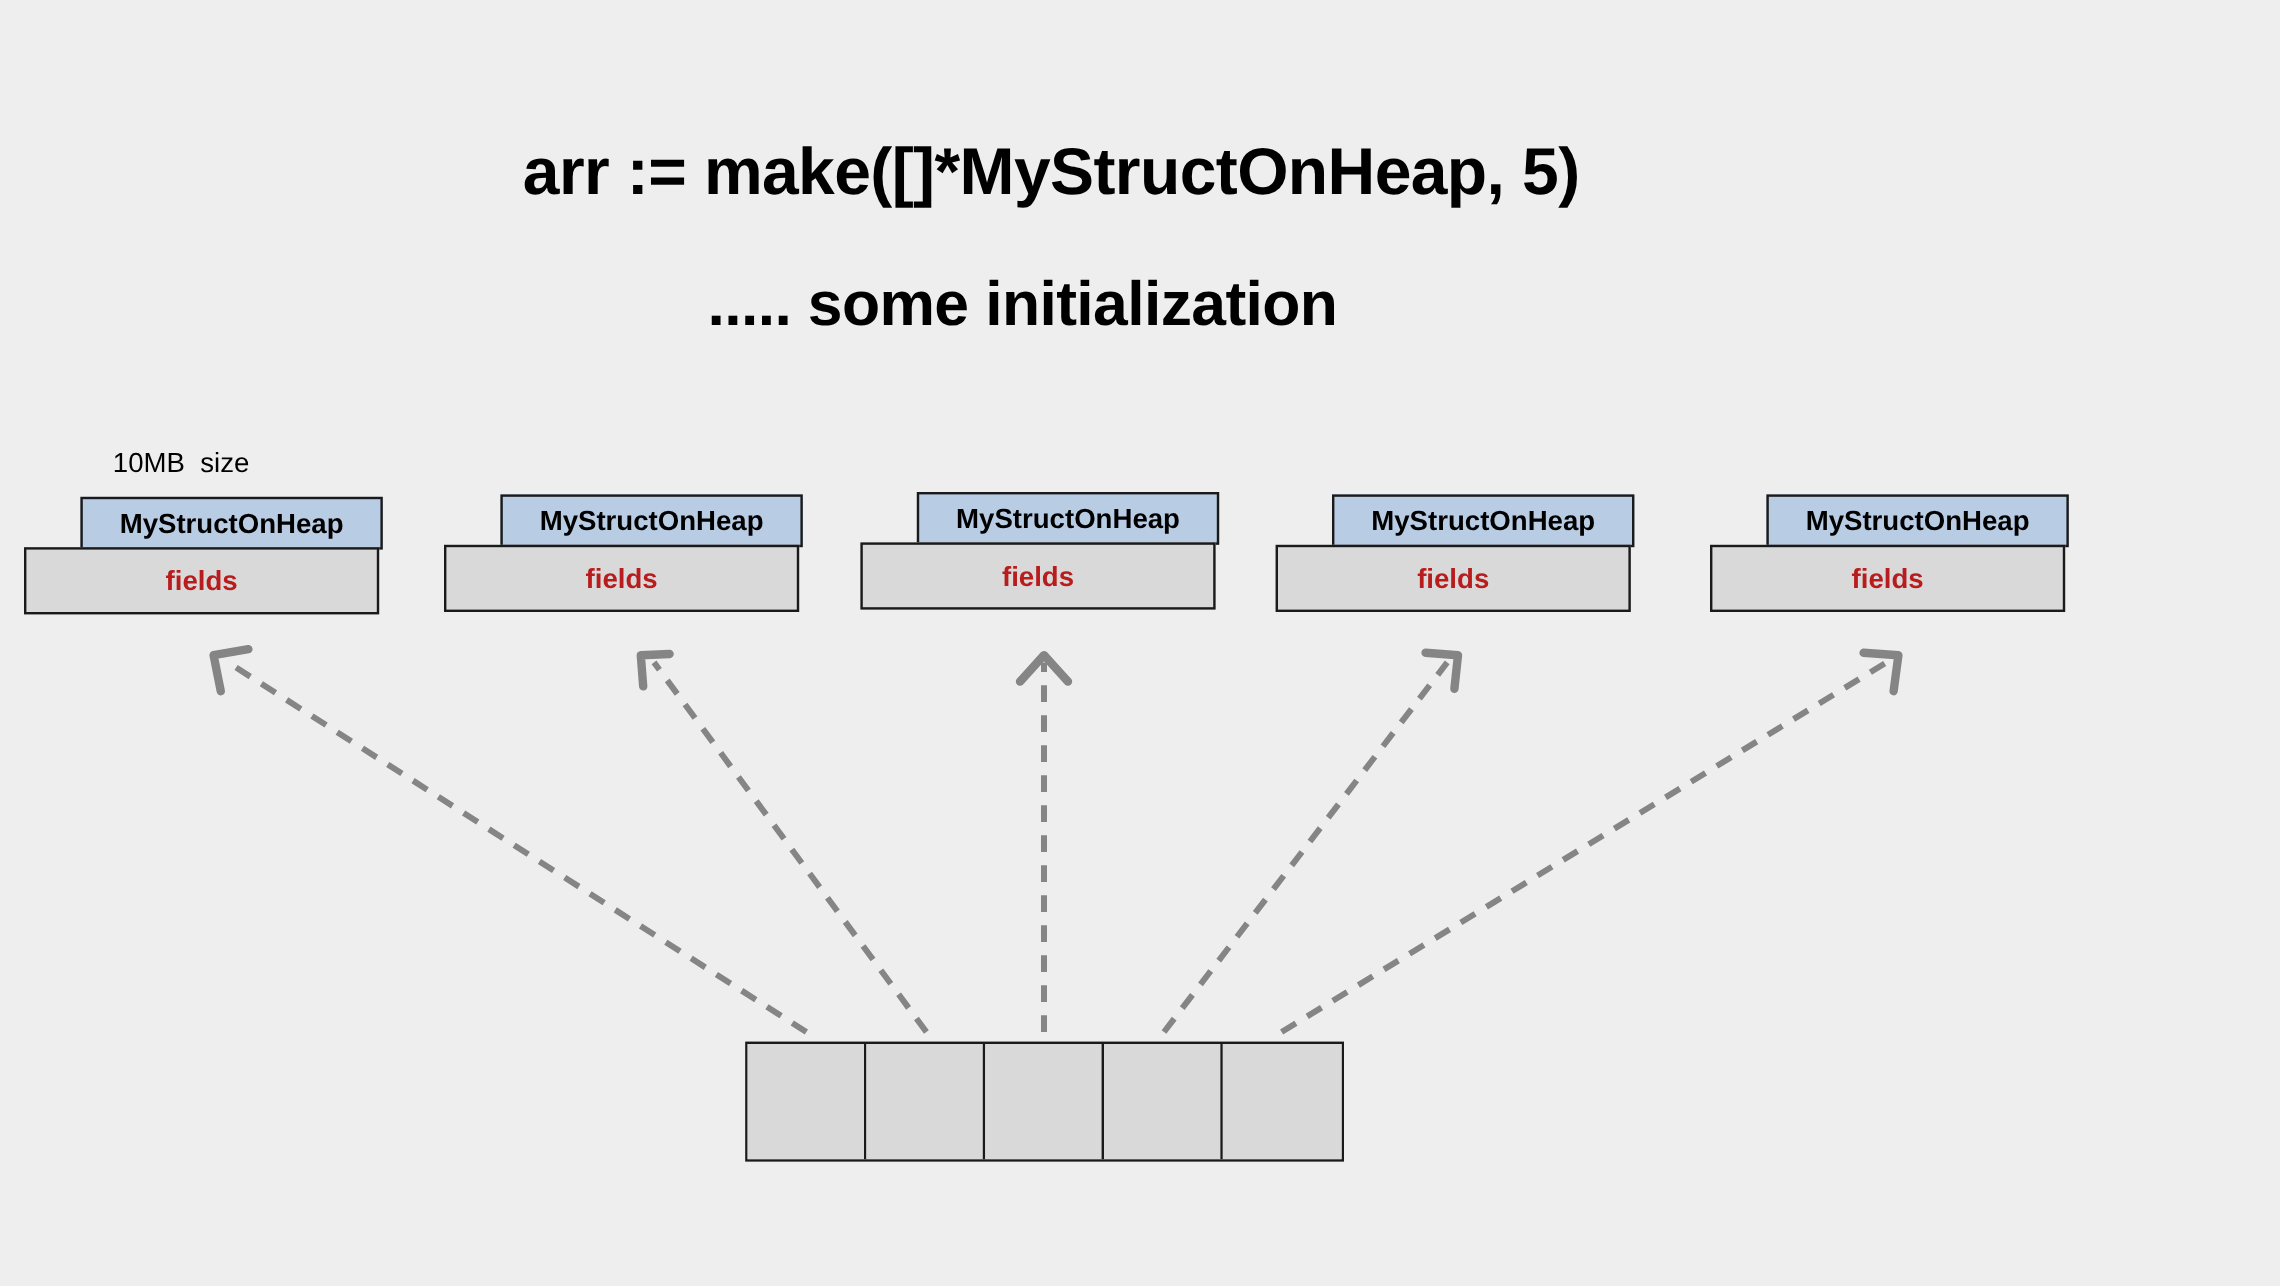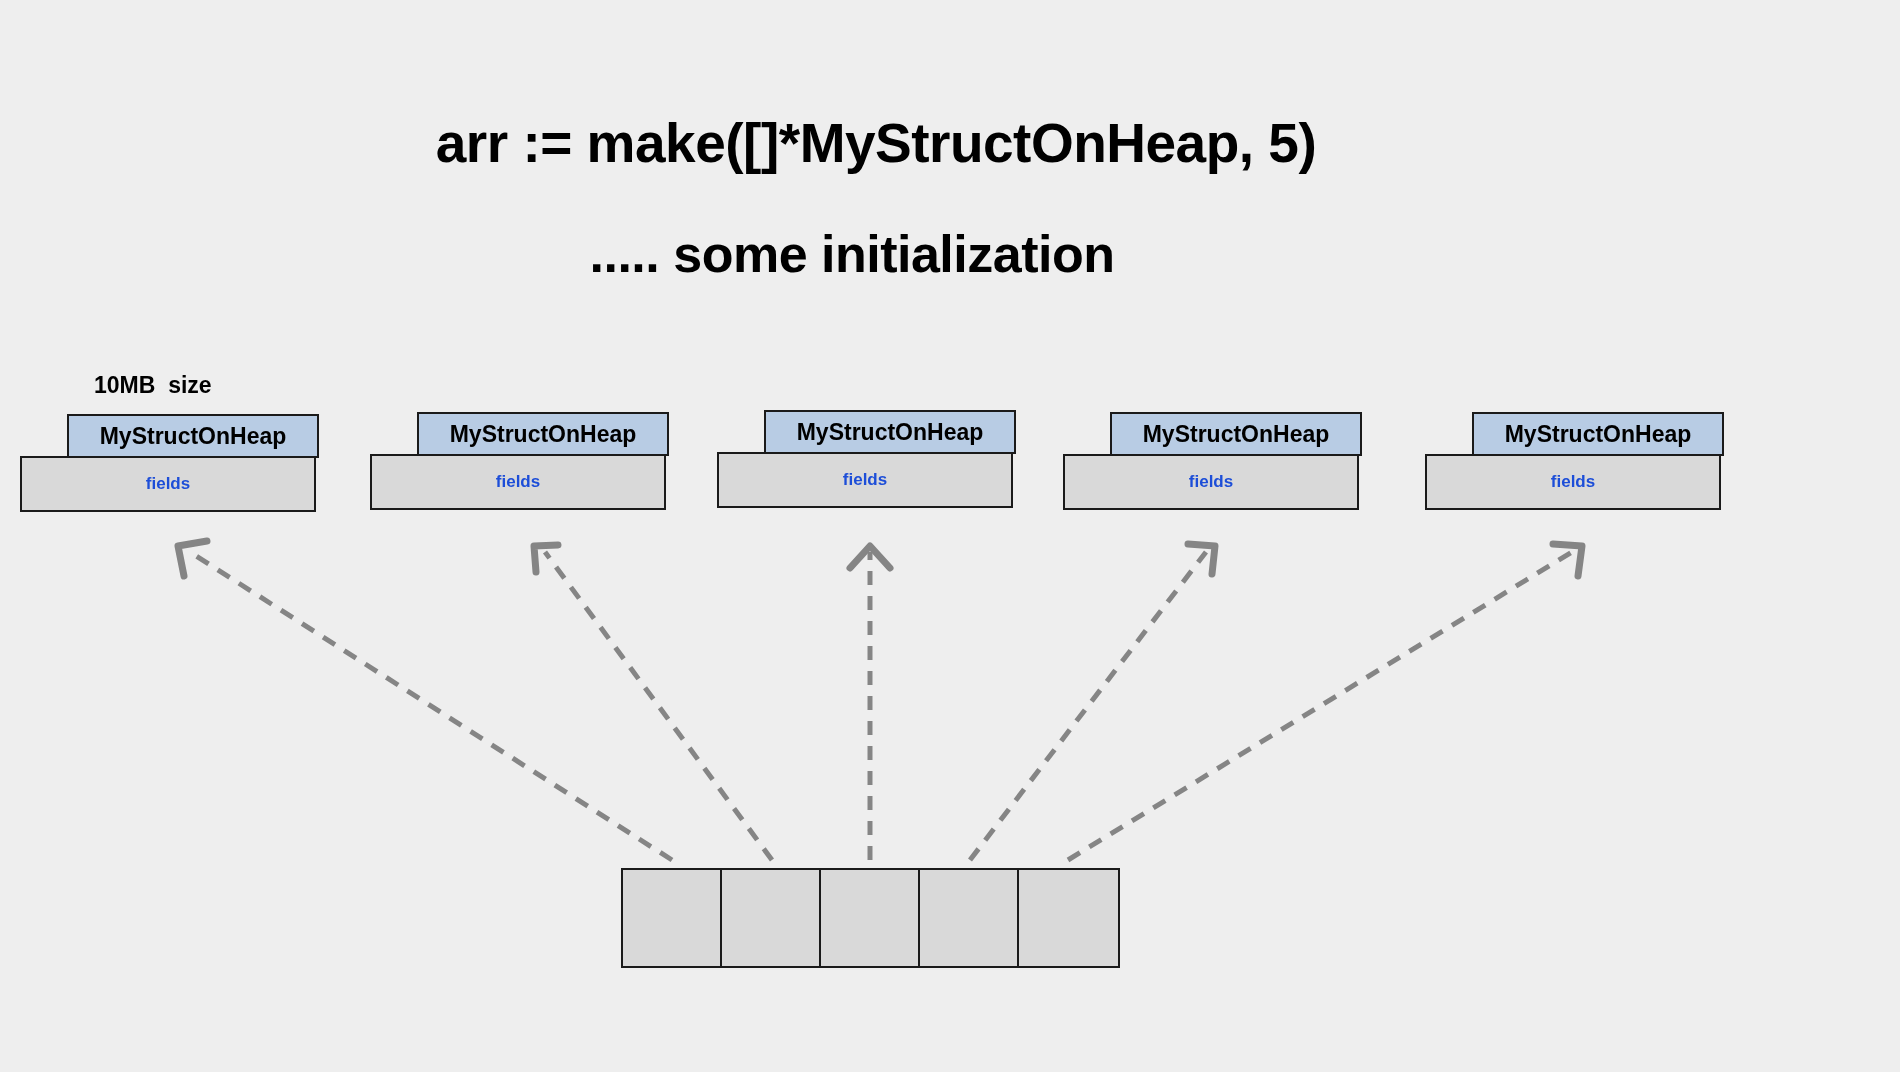--- a/index.html
+++ b/index.html
@@ -49,21 +49,21 @@
     font-size: 52px;
     line-height: 60px;
   }
 
   
   #size-label {
     position: absolute;
     left: 94px;
     top: 372px;
     font-size: 23px;
-    font-weight: bold;
+    font-weight: normal;
     color: #000000;
     white-space: pre;
     text-align: center;
   }
 
   
   .struct {
     position: absolute;
   }
   .struct-header {
@@ -87,23 +87,23 @@
     position: absolute;
     left: 0;
     top: 42px;
     background: #d9d9d9;
     border: 2px solid #1a1a1a;
     box-sizing: border-box;
     height: 56px;
     display: flex;
     align-items: center;
     justify-content: center;
-    font-size: 17px;
+    font-size: 23px;
     font-weight: bold;
-    color: #1d4ed8;
+    color: #b91c1c;
     white-space: nowrap;
   }
 
   
   #array {
     position: absolute;
     left: 621px;
     top: 868px;
     height: 100px;
     display: flex;

